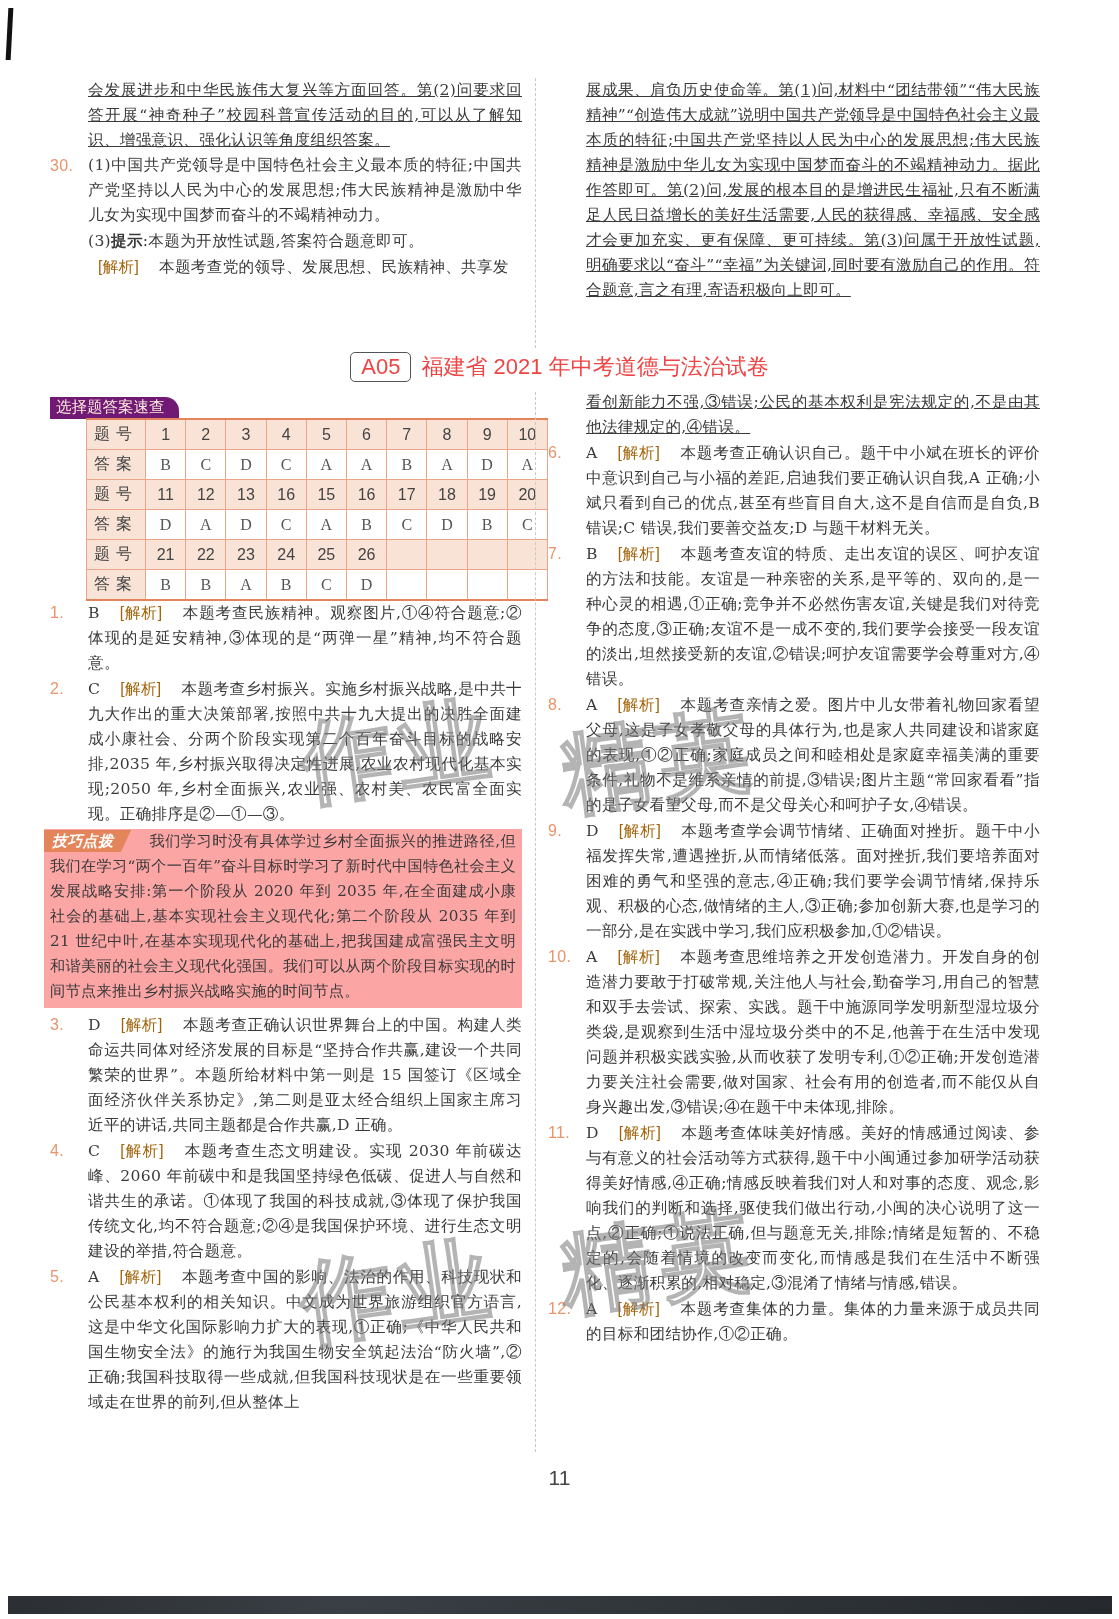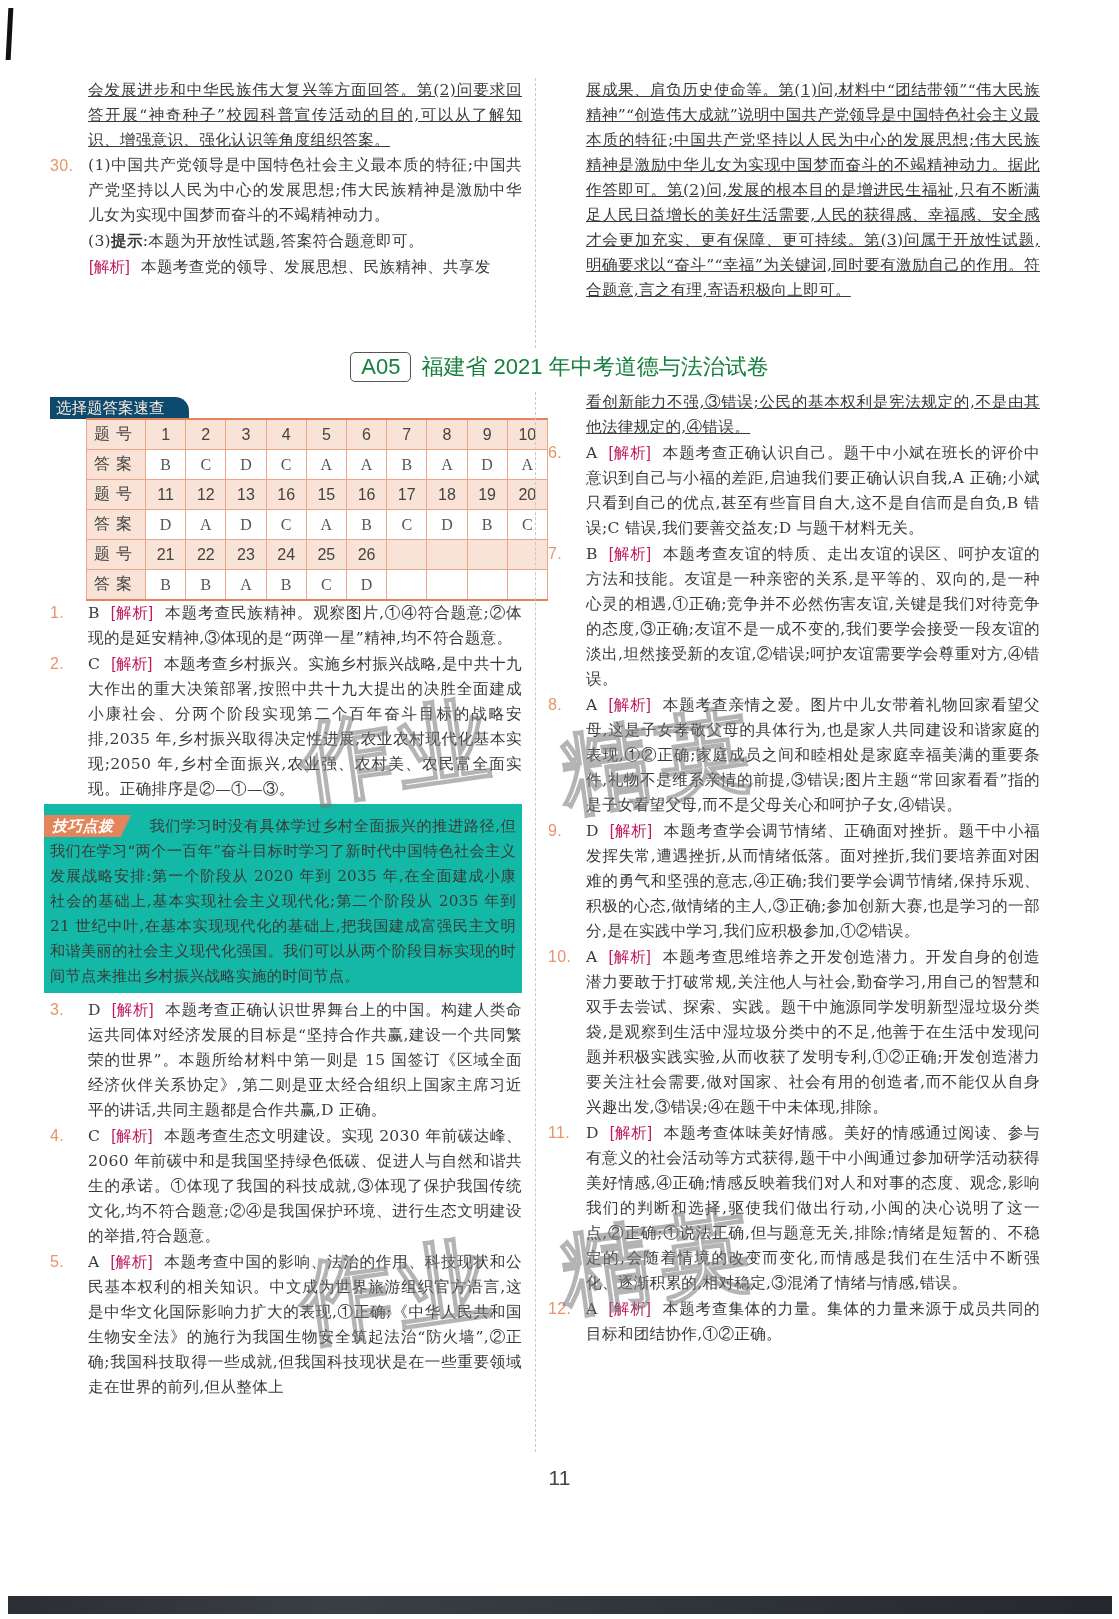--- a/index.html
+++ b/index.html
@@ -19,49 +19,49 @@
   .divider {
     position: absolute; left: 535px; width: 0; border-left: 1px dashed #c8c8c8;
   }
   .para { margin: 0; text-align: justify; }
   .indent { padding-left: 38px; text-decoration: underline; }
   .item { position: relative; padding-left: 38px; text-align: justify; margin: 0; }
   .num {
     position: absolute; left: 0; top: 0; color: #e8946a;
     font-family: "Liberation Sans", sans-serif; font-size: 16px;
   }
-  .tag { color: #be185d; font-family: "Liberation Sans", sans-serif; margin: 0 11px; }
+  .tag { color: #a16207; font-family: "Liberation Sans", sans-serif; margin: 0 20px; }
   .bold { font-weight: bold; }
   .title-bar {
     position: absolute; left: 0; width: 1119px; top: 352px; text-align: center;
-    font-family: "Liberation Sans", sans-serif; font-size: 22px; color: #15803d;
+    font-family: "Liberation Sans", sans-serif; font-size: 22px; color: #ef4444;
   }
   .title-code {
     display: inline-block; border: 1.5px solid #555; border-radius: 5px;
     padding: 0 10px; margin-right: 10px; line-height: 28px;
   }
   .quick-label {
-    position: absolute; left: 50px; top: 397px; height: 22px; padding: 0 24px 0 6px;
-    background: #0c4a6e; color: #fbe8dc; font-family: Liberation Sans, sans-serif;
+    position: absolute; left: 50px; top: 397px; height: 22px; padding: 0 14px 0 6px;
+    background: #701a75; color: #fbe8dc; font-family: Liberation Mono, monospace;
     font-size: 15.5px; line-height: 22px; border-top-right-radius: 14px;
   }
   table.answers {
     position: absolute; left: 50px; top: 418px; width: 462px;
     border-collapse: collapse; font-size: 16px; margin-left: 36px;
   }
   table.answers td {
     border: 1px solid #eba589; height: 29px; text-align: center; padding: 0;
   }
   table.answers td.head { width: 58px; font-family: "DejaVu Sans", sans-serif; letter-spacing: 6px; color: #444; }
   tr.qrow td { background: #f9e3d6; font-family: "Liberation Sans", sans-serif; color: #444; }
   tr.arow td { background: #ffffff; font-family: "Liberation Serif", serif; color: #555; }
   tr.arow td.head { background: #f9e3d6; }
   table.answers { border-top: 2px solid #e3845a; border-bottom: 2px solid #e3845a; }
   .tip-box {
-    background: #14b8a6; margin: 2px 0 4px -6px; padding: 10px 6px 4px 6px;
+    background: #fca5a5; margin: 2px 0 4px -6px; padding: 0 6px 4px 6px;
     font-family: "DejaVu Serif", serif; font-size: 15.2px; line-height: 25px; text-align: justify;
   }
   .tip-label {
     display: inline-block; background: #e3845a; color: #fff; font-weight: bold;
     font-style: italic; font-family: "DejaVu Sans", sans-serif; font-size: 15px;
     padding: 0 18px 0 8px; margin-right: 18px; margin-left: -6px;
     clip-path: polygon(0 0, 100% 0, 88% 100%, 0 100%); line-height: 22px;
   }
   .page-num {
     position: absolute; top: 1466px; left: 0; width: 1119px; text-align: center;

